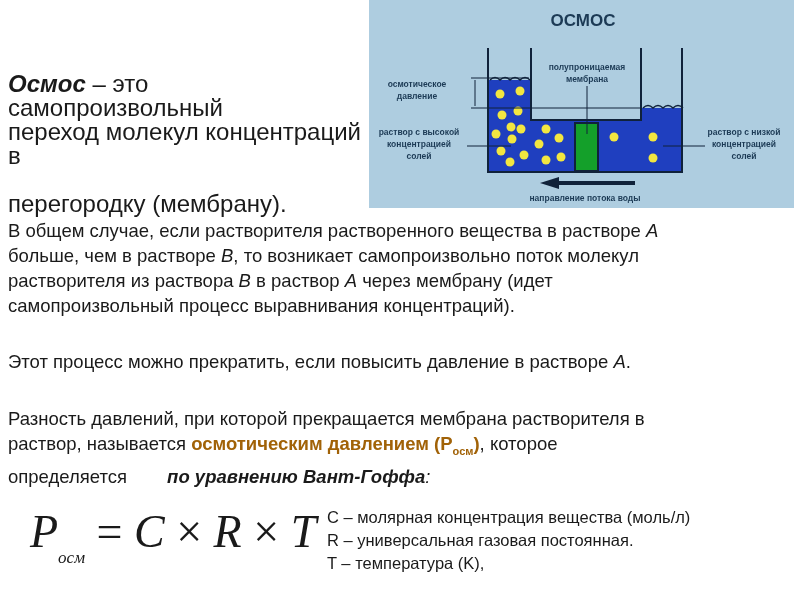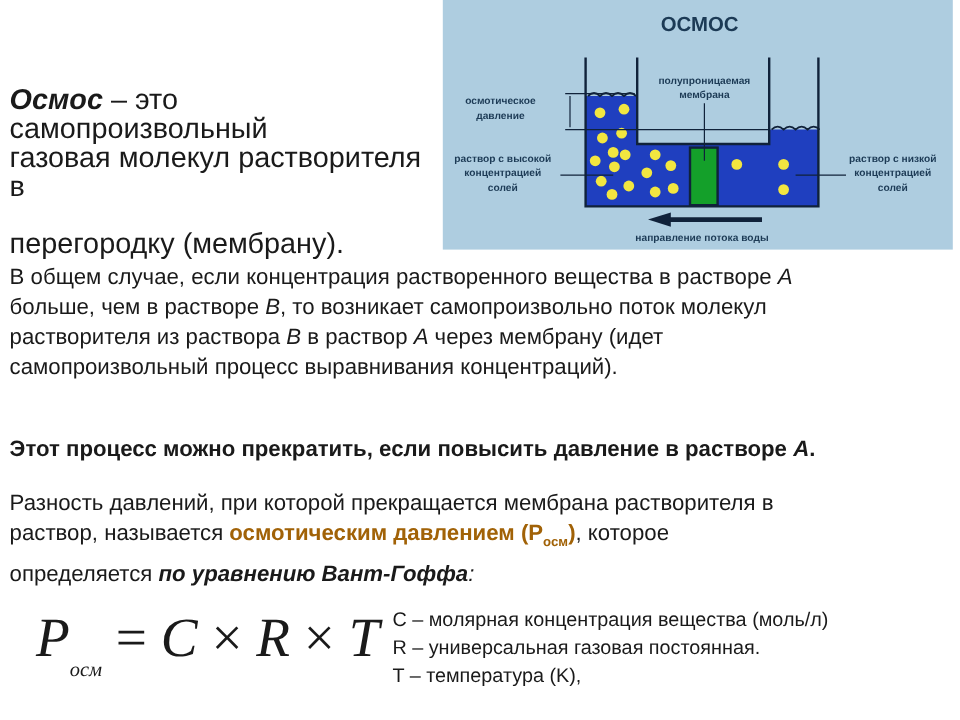--- a/index.html
+++ b/index.html
@@ -3,37 +3,37 @@
 <meta charset="utf-8">
 <style>
   html, body { margin:0; padding:0; }
   body { width:800px; height:600px; background:#ffffff; position:relative; overflow:hidden;
          font-family:"Liberation Sans", sans-serif; color:#1a1a1a; }
   .def { position:absolute; left:8px; top:72px; width:360px; font-size:24px; line-height:24px; }
   .def b { font-style:italic; }
   .diagram { position:absolute; left:369px; top:0; width:425px; height:208px; background:#aecde0; }
   .para { position:absolute; left:8px; font-size:18.5px; line-height:25px; width:790px; }
   .p1 { top:218px; }
-  .p2 { top:361px;font-weight:bold; }
+  .p2 { top:349px; }
   .p3 { top:406px; }
   .red { color:#a16207; font-weight:bold; }
-  .bi { font-weight:bold; font-style:italic; }
+  .bi { font-weight:bold; font-style:italic;margin-left:35px; }
   .formula { position:absolute; left:30px; top:505px; font-family:"Liberation Serif", serif; font-style:italic; font-size:46px; }
   .formula .sub { font-size:17px; position:relative; top:16px; }
   .formula .op { font-style:normal; }
   .legend { position:absolute; left:327px; top:506px; font-size:16.5px; line-height:23px; }
   .legend div { white-space:nowrap; }
   svg text { font-family:"Liberation Sans", sans-serif; }
 </style>
 </head>
 <body>
 
 <div class="def">
   <b>Осмос</b><span> – это самопроизвольный</span><br>
-  <span>газовая молекул растворителя в</span><br>
+  <span>переход молекул концентраций в</span><br>
   <br>
   <span>перегородку (мембрану).</span>
 </div>
 
 <div class="diagram">
   <svg width="425" height="208" viewBox="0 0 425 208">
     <text x="214" y="26" text-anchor="middle" font-size="17" font-weight="bold" fill="#1c3a55">ОСМОС</text>
 
     <polygon points="119,80 162,80 162,120 272,120 272,108 313,108 313,172 119,172" fill="#1f3fbf"></polygon>
     <rect x="206" y="123" width="23" height="48" fill="#14a02a" stroke="#10223a" stroke-width="2"></rect>
@@ -86,21 +86,21 @@
     <text x="375" y="159" text-anchor="middle" font-size="8.5" font-weight="bold" fill="#1c3a55">солей</text>
     <line x1="294" y1="146" x2="336" y2="146" stroke="#10223a" stroke-width="1"></line>
 
     <line x1="186" y1="183" x2="266" y2="183" stroke="#10223a" stroke-width="4"></line>
     <polygon points="171,183 190,177 190,189" fill="#10223a"></polygon>
     <text x="216" y="201" text-anchor="middle" font-size="8.5" font-weight="bold" fill="#1c3a55">направление потока воды</text>
   </svg>
 </div>
 
 <div class="para p1">
-  <span>В общем случае, если концентрация растворенного вещества в растворе </span><i>A</i><br>
+  <span>В общем случае, если растворителя растворенного вещества в растворе </span><i>A</i><br>
   <span>больше, чем в растворе </span><i>B</i><span>, то возникает самопроизвольно поток молекул</span><br>
   <span>растворителя из раствора </span><i>B</i><span> в раствор </span><i>A</i><span> через мембрану (идет</span><br>
   <span>самопроизвольный процесс выравнивания концентраций).</span>
 </div>
 
 <div class="para p2">
   <span>Этот процесс можно прекратить, если повысить давление в растворе </span><i>A</i><span>.</span>
 </div>
 
 <div class="para p3">

